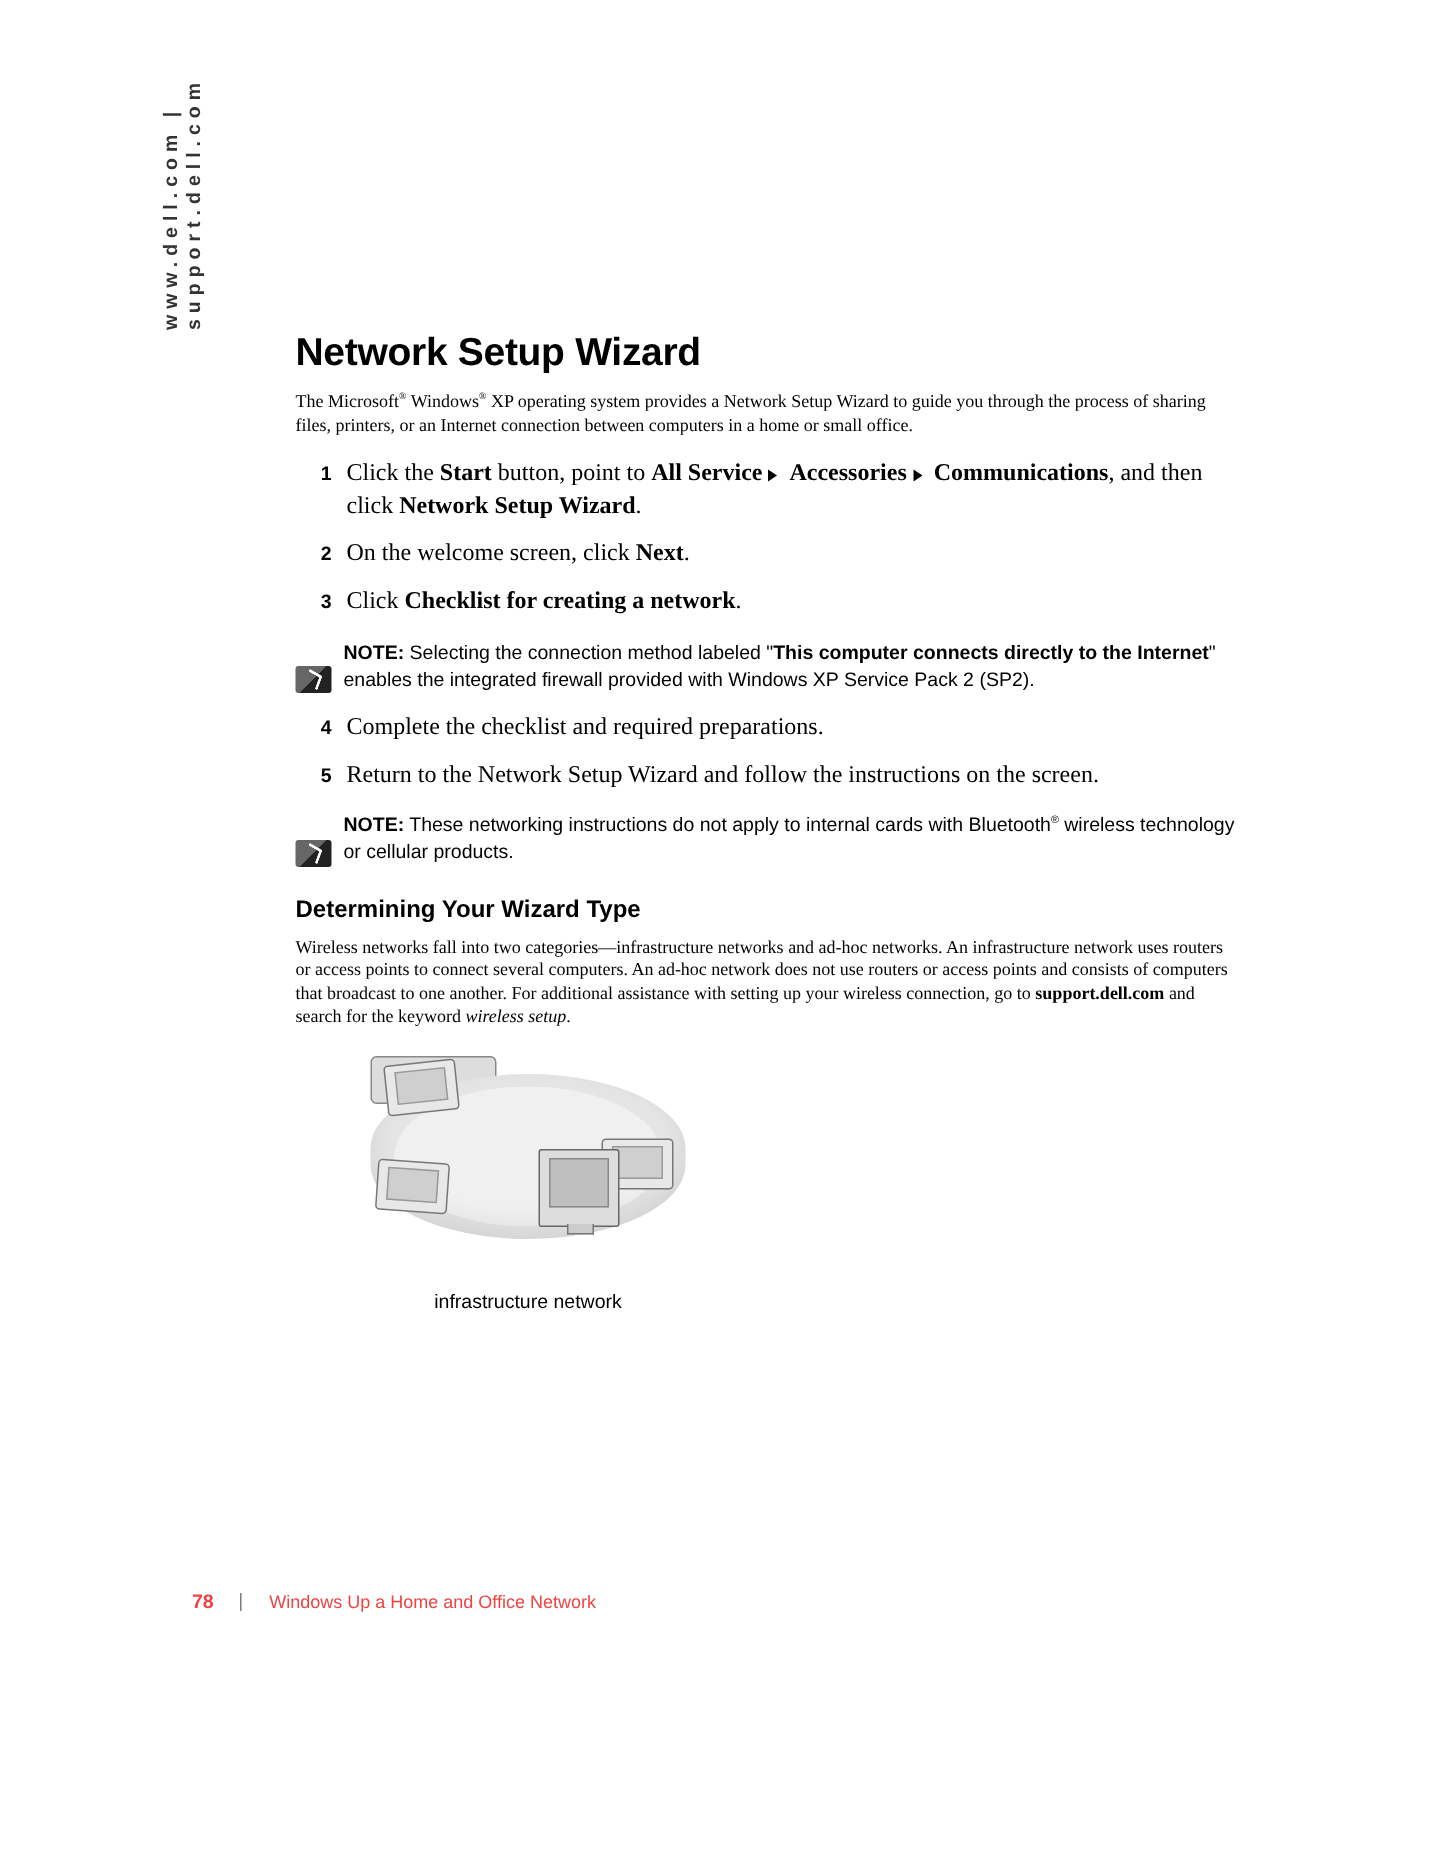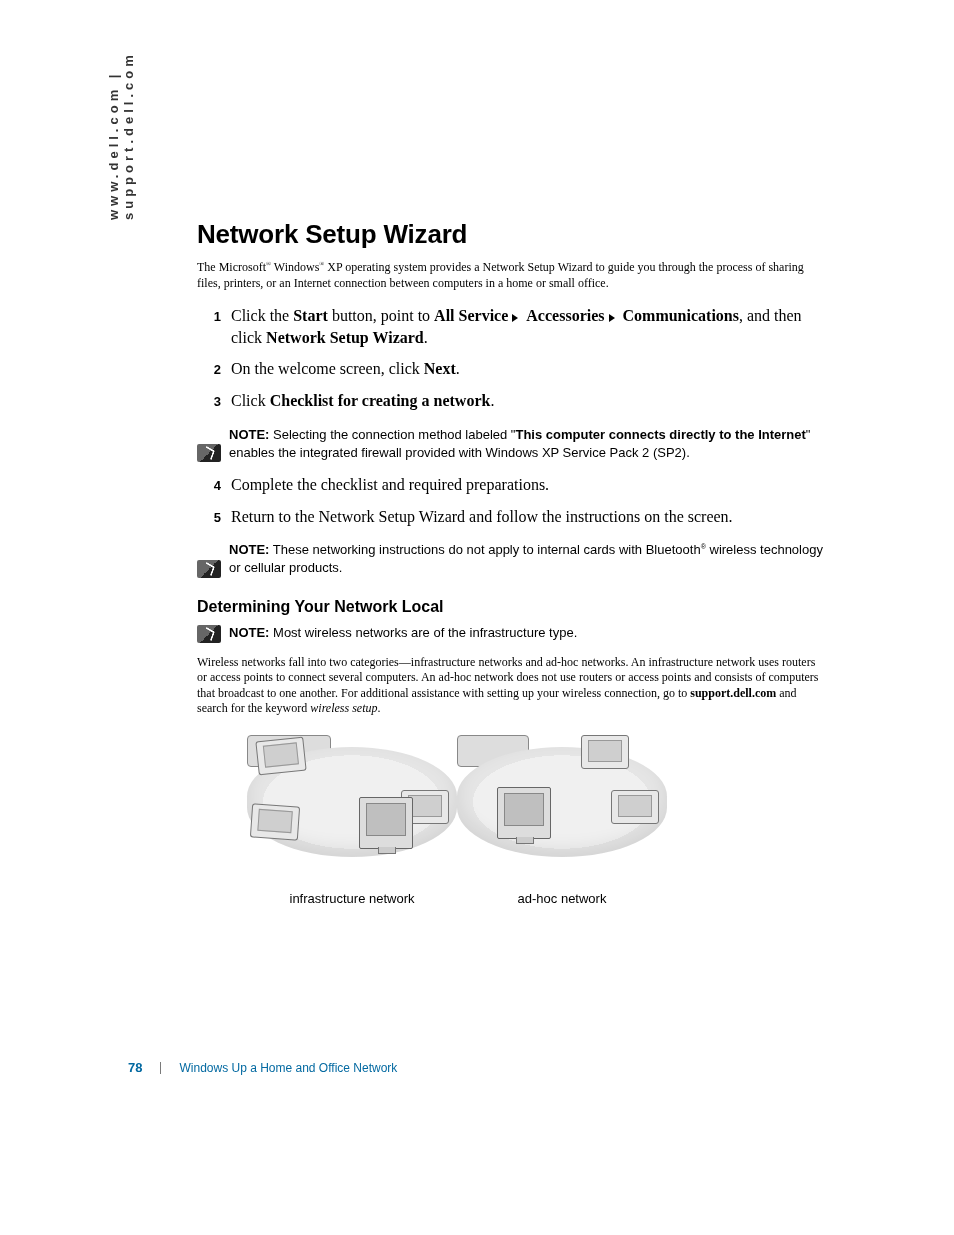--- a/index.html
+++ b/index.html
@@ -15,36 +15,36 @@
   ol.steps .txt{flex:1}
   .bold{font-weight:700}
   .sup{font-size:.55em;vertical-align:super}
   i{font-style:italic}
   .note{display:flex;align-items:flex-end;margin:6px 0 12px 0}
   .note.inlist{margin-left:0}
   .note .icon{width:24px;height:18px;flex:0 0 24px;margin-right:8px;margin-top:1px;background:linear-gradient(135deg,#666 0 50%,#222 50% 100%);border-radius:2px;position:relative}
   .note .icon::after{content:"";position:absolute;left:7px;top:4px;width:8px;height:8px;border:2px solid #fff;border-left:none;border-bottom:none;transform:rotate(30deg) skew(10deg);border-radius:1px}
   .note .ntxt{flex:1;font-family:Arial,Helvetica,sans-serif;font-size:13px;line-height:1.4}
   .note .nlab{font-weight:700}
-  .figs{display:flex;margin:18px 0 0 50px}
+  .figs{display:flex;gap:90px;margin:18px 0 0 50px}
   .fig{display:flex;flex-direction:column;align-items:center}
   .fig-img{width:210px;height:150px;position:relative}
   .fig-img .cloud{position:absolute;inset:12px 0 28px 0;background:radial-gradient(ellipse at center,#f0f0f0 0 60%,#e5e5e5 60% 100%);border-radius:50%/45%;box-shadow:inset 0 -8px 18px rgba(0,0,0,.08)}
   .device{position:absolute;width:46px;height:32px;background:#e8e8e8;border:1px solid #777;border-radius:3px}
   .device::after{content:"";position:absolute;left:6px;top:4px;right:6px;bottom:6px;background:#cfcfcf;border:1px solid #999}
   .d1{left:10px;top:4px;transform:rotate(-6deg)}
   .d2{left:4px;top:70px;transform:rotate(4deg)}
   .d3{right:8px;top:55px}
   .d4{right:38px;top:0}
   .d5{left:58px;top:110px;width:82px;height:30px;background:#ddd;border:1px solid #888;border-radius:4px}
   .monitor{position:absolute;width:52px;height:50px;left:112px;top:62px;background:#ddd;border:1px solid #666;border-radius:2px}
   .monitor::after{content:"";position:absolute;left:6px;top:5px;right:6px;bottom:12px;background:#bfbfbf;border:1px solid #888}
   .monitor::before{content:"";position:absolute;left:18px;bottom:-6px;width:16px;height:6px;background:#ccc;border:1px solid #777;border-top:none}
   .cap{font-family:Arial,Helvetica,sans-serif;font-size:13px;margin-top:6px}
-  .footer{position:absolute;left:128px;bottom:160px;display:flex;align-items:center;font-family:Arial,Helvetica,sans-serif;font-size:12px;color:#0369a1}
+  .footer{position:absolute;left:128px;bottom:160px;display:flex;align-items:center;font-family:Arial,Helvetica,sans-serif;font-size:12px;color:#ef4444}
   .footer .pnum{font-weight:700;font-size:13px;margin-right:18px}
   .footer .sep{width:1px;height:12px;background:#7a7a7a;margin-right:18px}
   .arrow{display:inline-block;width:0;height:0;border-top:4px solid transparent;border-bottom:4px solid transparent;border-left:6px solid #000;margin:0 4px;vertical-align:middle}
 </style>
 </head>
 <body>
 <div class="page">
 
 <div class="side-url">www.dell.com | support.dell.com</div>
 
@@ -96,55 +96,39 @@
   </ol>
 
 
   <div class="note">
     <span class="icon"></span>
     <span class="ntxt">
       <span class="nlab">NOTE:</span><span> These networking instructions do not apply to internal cards with Bluetooth</span><span class="sup">®</span><span> wireless technology or cellular products.</span>
     </span>
   </div>
 
-  <h2 class="subheading">Determining Your Network Local</h2>
+  <h2 class="subheading">Determining Your Wizard Type</h2>
 
-  <div class="note">
-    <span class="icon"></span>
-    <span class="ntxt">
-      <span class="nlab">NOTE:</span><span> Most wireless networks are of the infrastructure type.</span>
-    </span>
-  </div>
 
   <p class="body">
     <span>Wireless networks fall into two categories—infrastructure networks and ad-hoc networks. An infrastructure network uses routers or access points to connect several computers. An ad-hoc network does not use routers or access points and consists of computers that broadcast to one another. For additional assistance with setting up your wireless connection, go to </span><span class="bold">support.dell.com</span><span> and search for the keyword </span><i>wireless setup</i><span>.</span>
   </p>
 
   <div class="figs">
     <div class="fig">
       <div class="fig-img">
         <div class="cloud"></div>
         <div class="device d1"></div>
         <div class="device d2"></div>
         <div class="device d3"></div>
         <div class="monitor"></div>
         <div class="d5"></div>
       </div>
       <div class="cap">infrastructure network</div>
     </div>
-    <div class="fig">
-      <div class="fig-img">
-        <div class="cloud"></div>
-        <div class="device d4"></div>
-        <div class="device d3"></div>
-        <div class="monitor" style="left:40px;top:52px"></div>
-        <div class="d5" style="left:18px;top:104px;width:70px"></div>
-      </div>
-      <div class="cap">ad-hoc network</div>
-    </div>
   </div>
 
 </div>
 
 <div class="footer">
   <span class="pnum">78</span>
   <span class="sep"></span>
   <span>Windows Up a Home and Office Network</span>
 </div>
 

